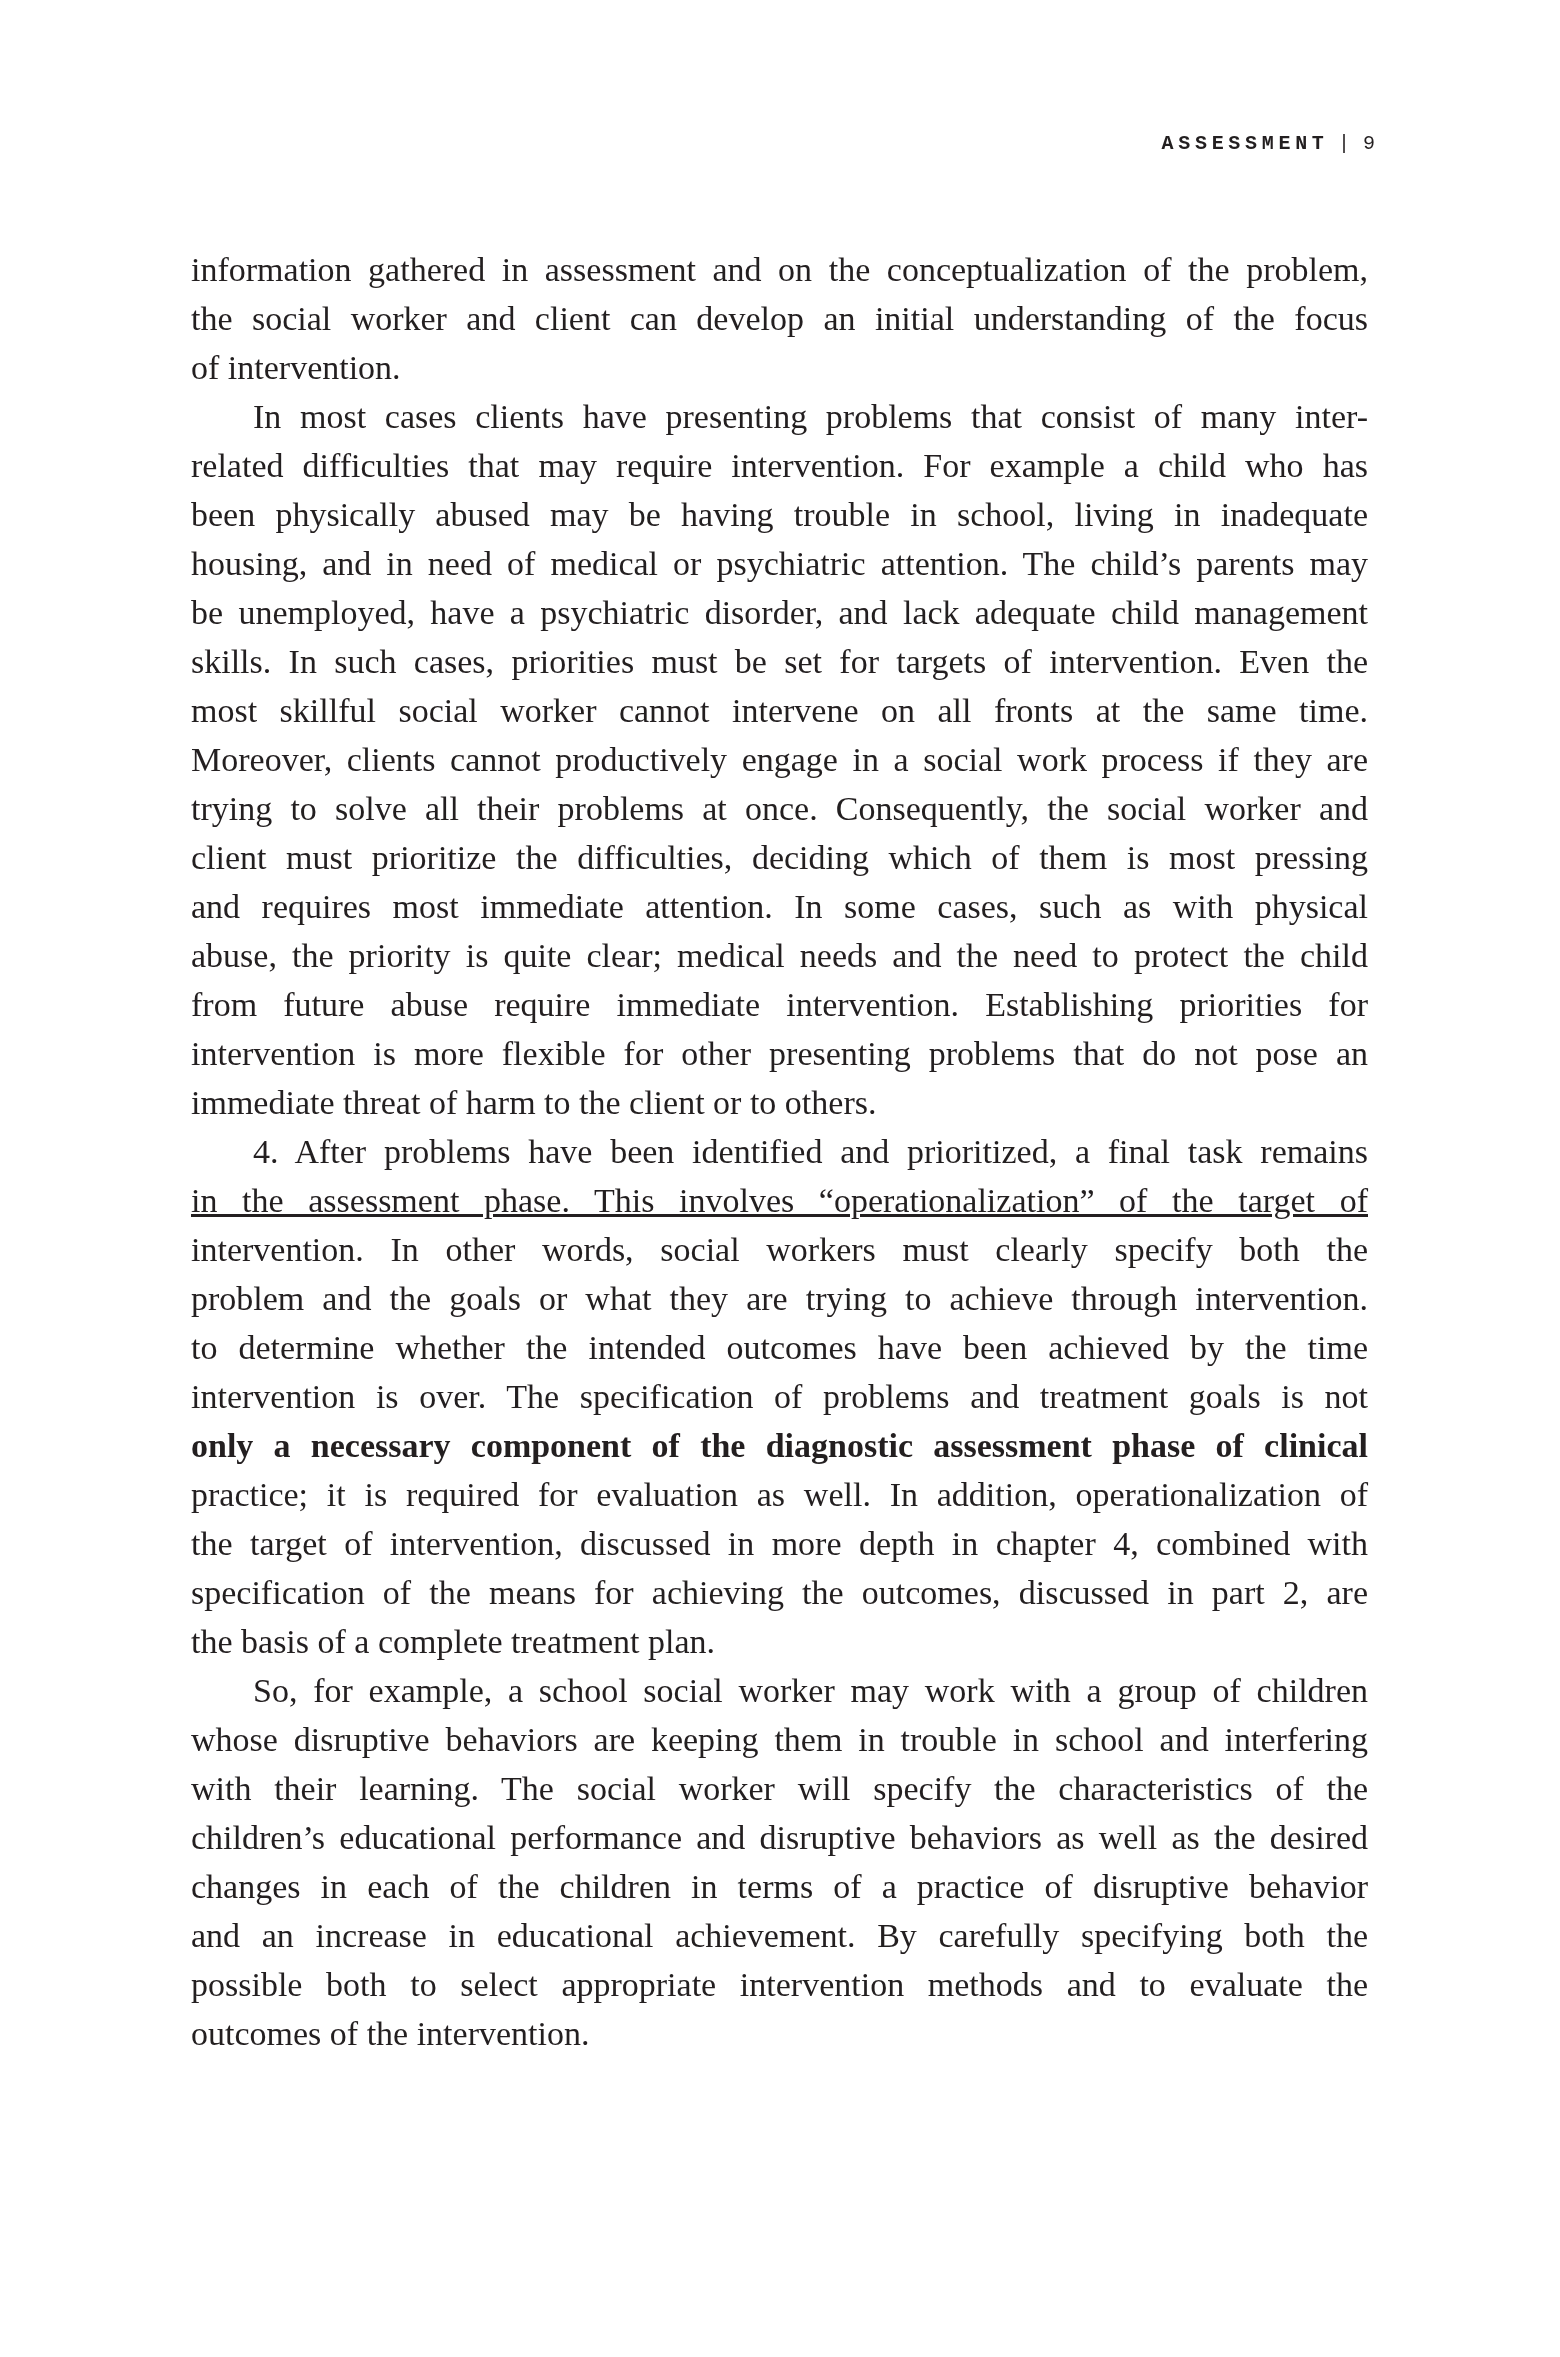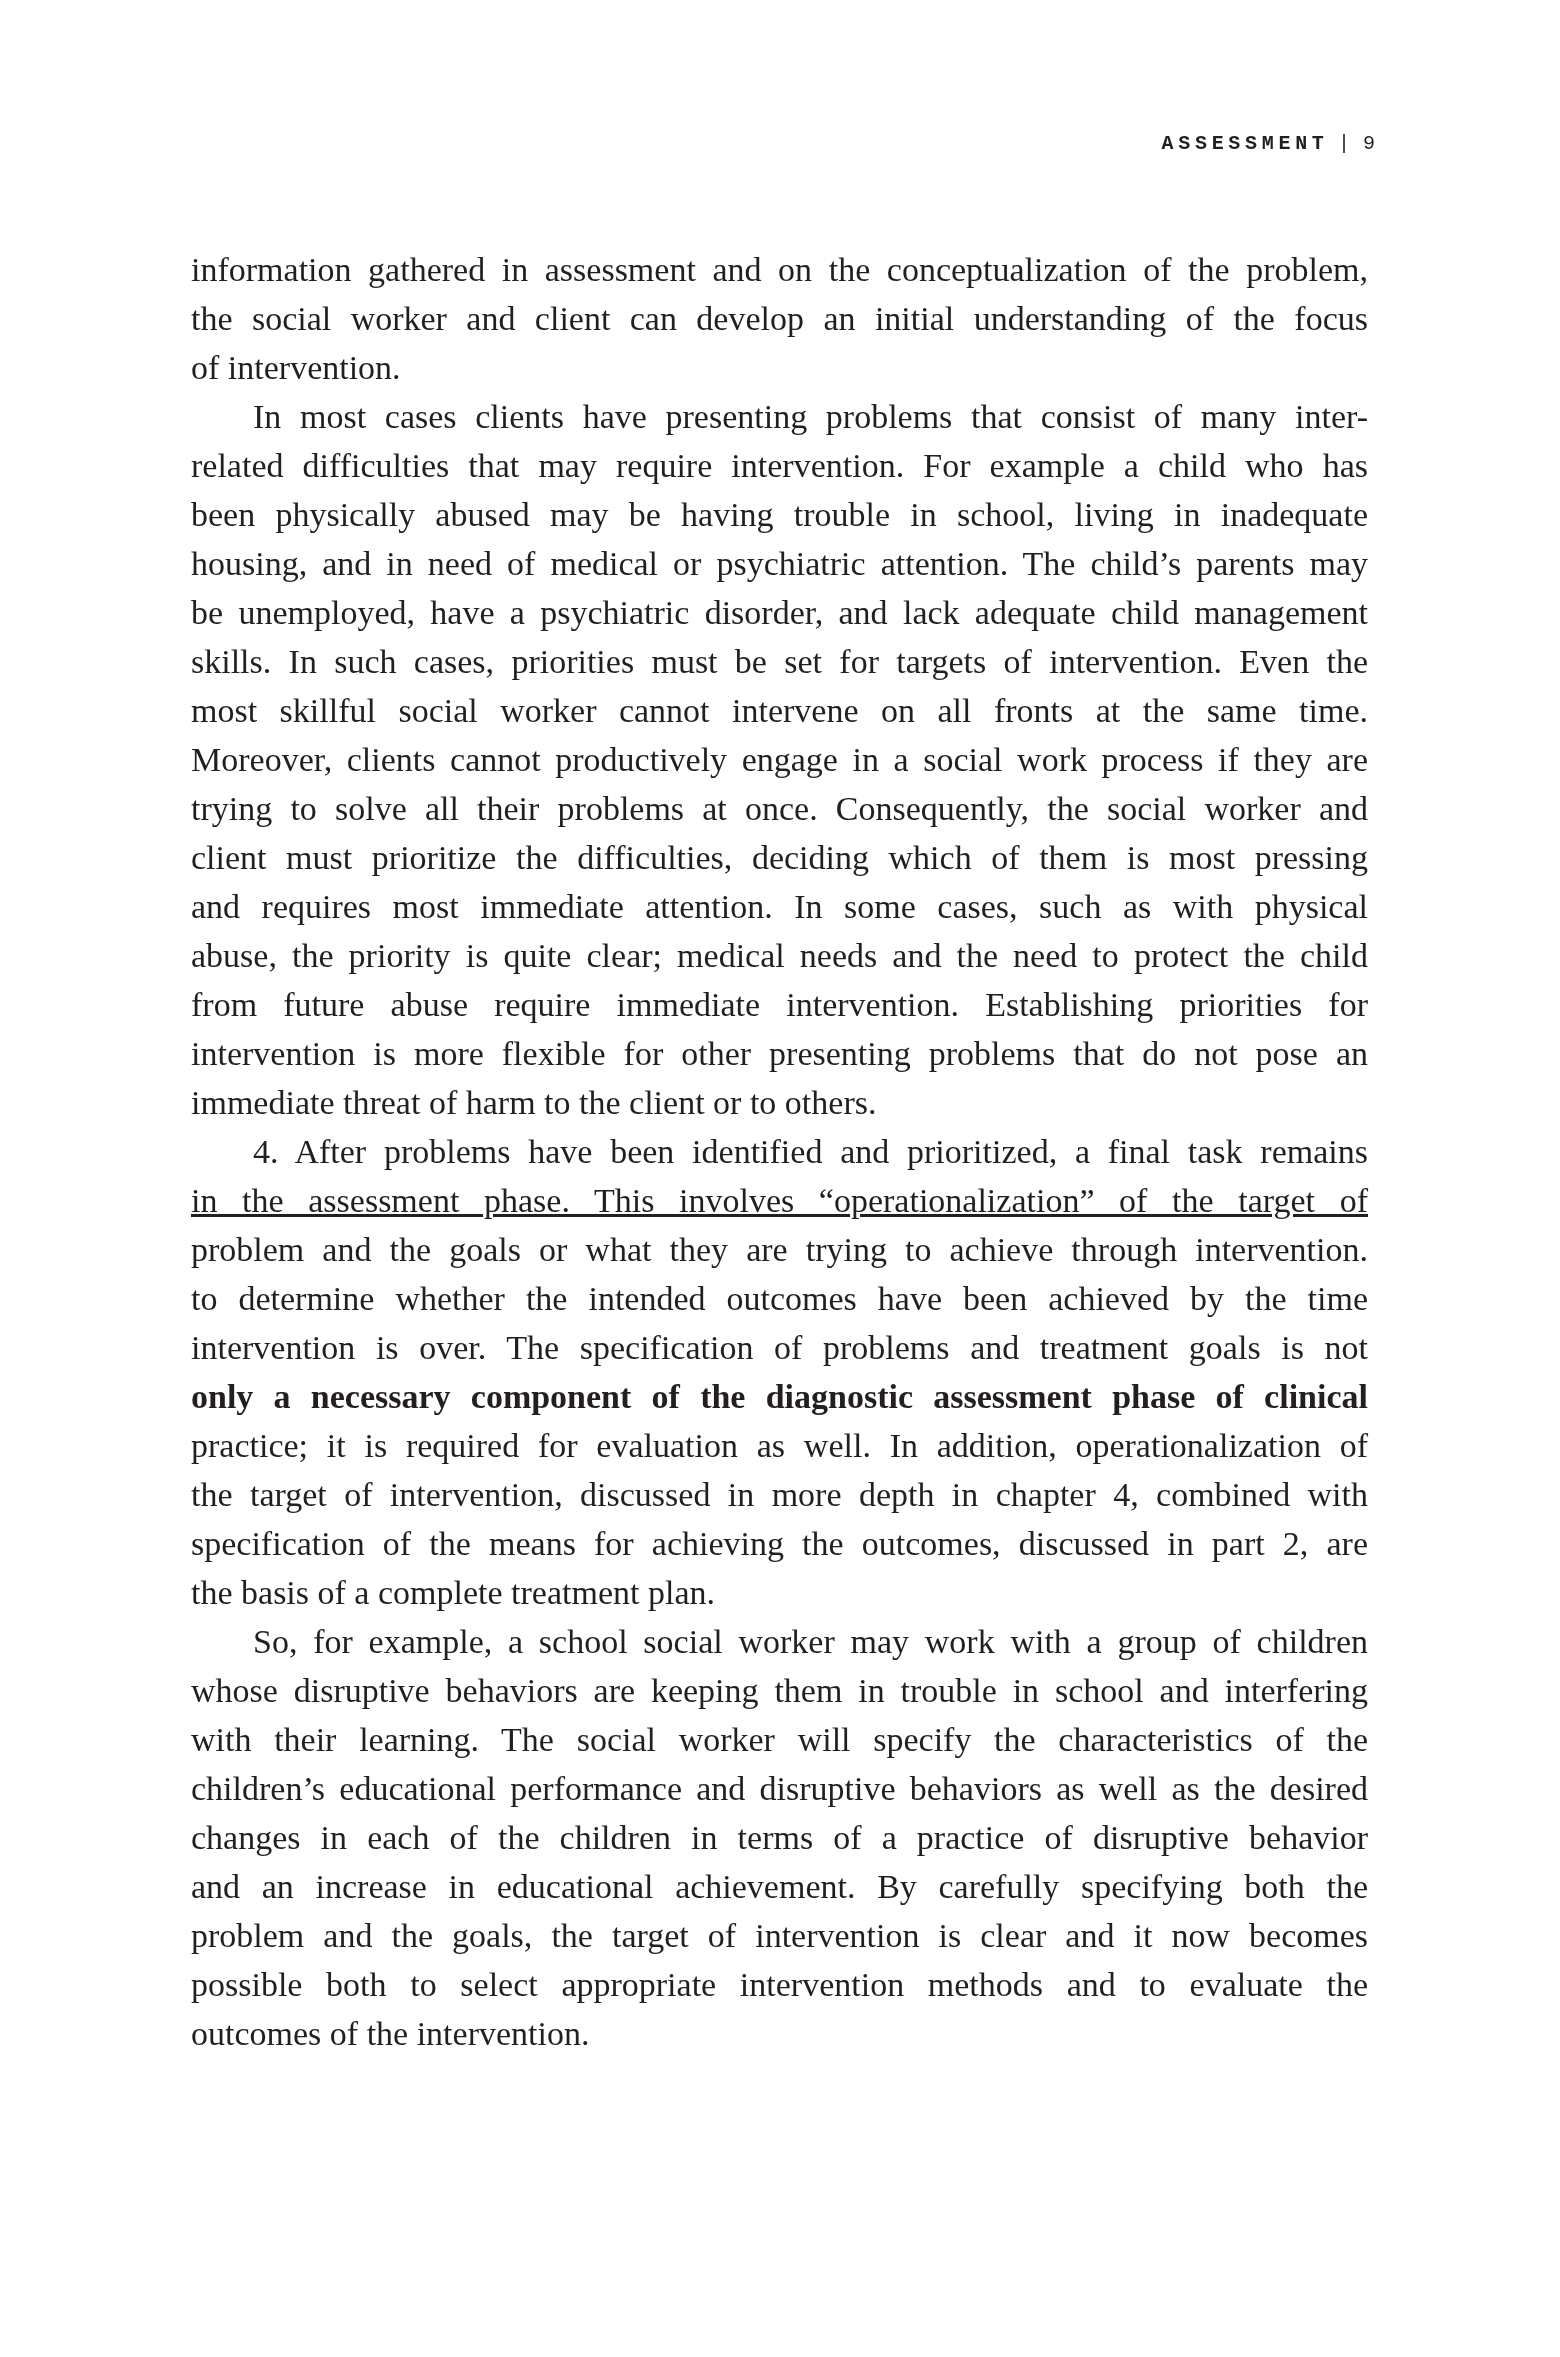--- a/index.html
+++ b/index.html
@@ -89,35 +89,35 @@
     <span class="line" style="white-space: nowrap;">and requires most immediate attention. In some cases, such as with physical</span>
     <span class="line" style="white-space: nowrap;">abuse, the priority is quite clear; medical needs and the need to protect the child</span>
     <span class="line" style="white-space: nowrap;">from future abuse require immediate intervention. Establishing priorities for</span>
     <span class="line" style="white-space: nowrap;">intervention is more flexible for other presenting problems that do not pose an</span>
     <span class="line last" style="white-space: nowrap;">immediate threat of harm to the client or to others.</span>
   </div>
 
   <div>
     <span class="line indent" style="white-space: nowrap;">4.  After problems have been identified and prioritized, a final task remains</span>
     <span class="line" style="white-space: nowrap; text-decoration: underline;">in the assessment phase. This involves “operationalization” of the target of</span>
+    <span class="line" style="white-space: nowrap;">intervention. In other words, social workers must clearly specify both the</span>
     <span class="line" style="white-space: nowrap;">problem and the goals or what they are trying to achieve through intervention.</span>
     <span class="line" style="white-space: nowrap;">to determine whether the intended outcomes have been achieved by the time</span>
     <span class="line" style="white-space: nowrap;">intervention is over. The specification of problems and treatment goals is not</span>
     <span class="line" style="white-space: nowrap; font-weight: bold;">only a necessary component of the diagnostic assessment phase of clinical</span>
     <span class="line" style="white-space: nowrap;">practice; it is required for evaluation as well. In addition, operationalization of</span>
     <span class="line" style="white-space: nowrap;">the target of intervention, discussed in more depth in chapter 4, combined with</span>
     <span class="line" style="white-space: nowrap;">specification of the means for achieving the outcomes, discussed in part 2, are</span>
     <span class="line last" style="white-space: nowrap;">the basis of a complete treatment plan.</span>
   </div>
 
   <div>
     <span class="line indent" style="white-space: nowrap;">So, for example, a school social worker may work with a group of children</span>
     <span class="line" style="white-space: nowrap;">whose disruptive behaviors are keeping them in trouble in school and interfering</span>
     <span class="line" style="white-space: nowrap;">with their learning. The social worker will specify the characteristics of the</span>
     <span class="line" style="white-space: nowrap;">children’s educational performance and disruptive behaviors as well as the desired</span>
     <span class="line" style="white-space: nowrap;">changes in each of the children in terms of a practice of disruptive behavior</span>
     <span class="line" style="white-space: nowrap;">and an increase in educational achievement. By carefully specifying both the</span>
-    <span class="line" style="white-space: nowrap;">problem and the goals, the target of intervention is clear and it now becomes</span>
     <span class="line" style="white-space: nowrap;">possible both to select appropriate intervention methods and to evaluate the</span>
     <span class="line last" style="white-space: nowrap;">outcomes of the intervention.</span>
   </div>
 </div>
 
 
 </body></html>

